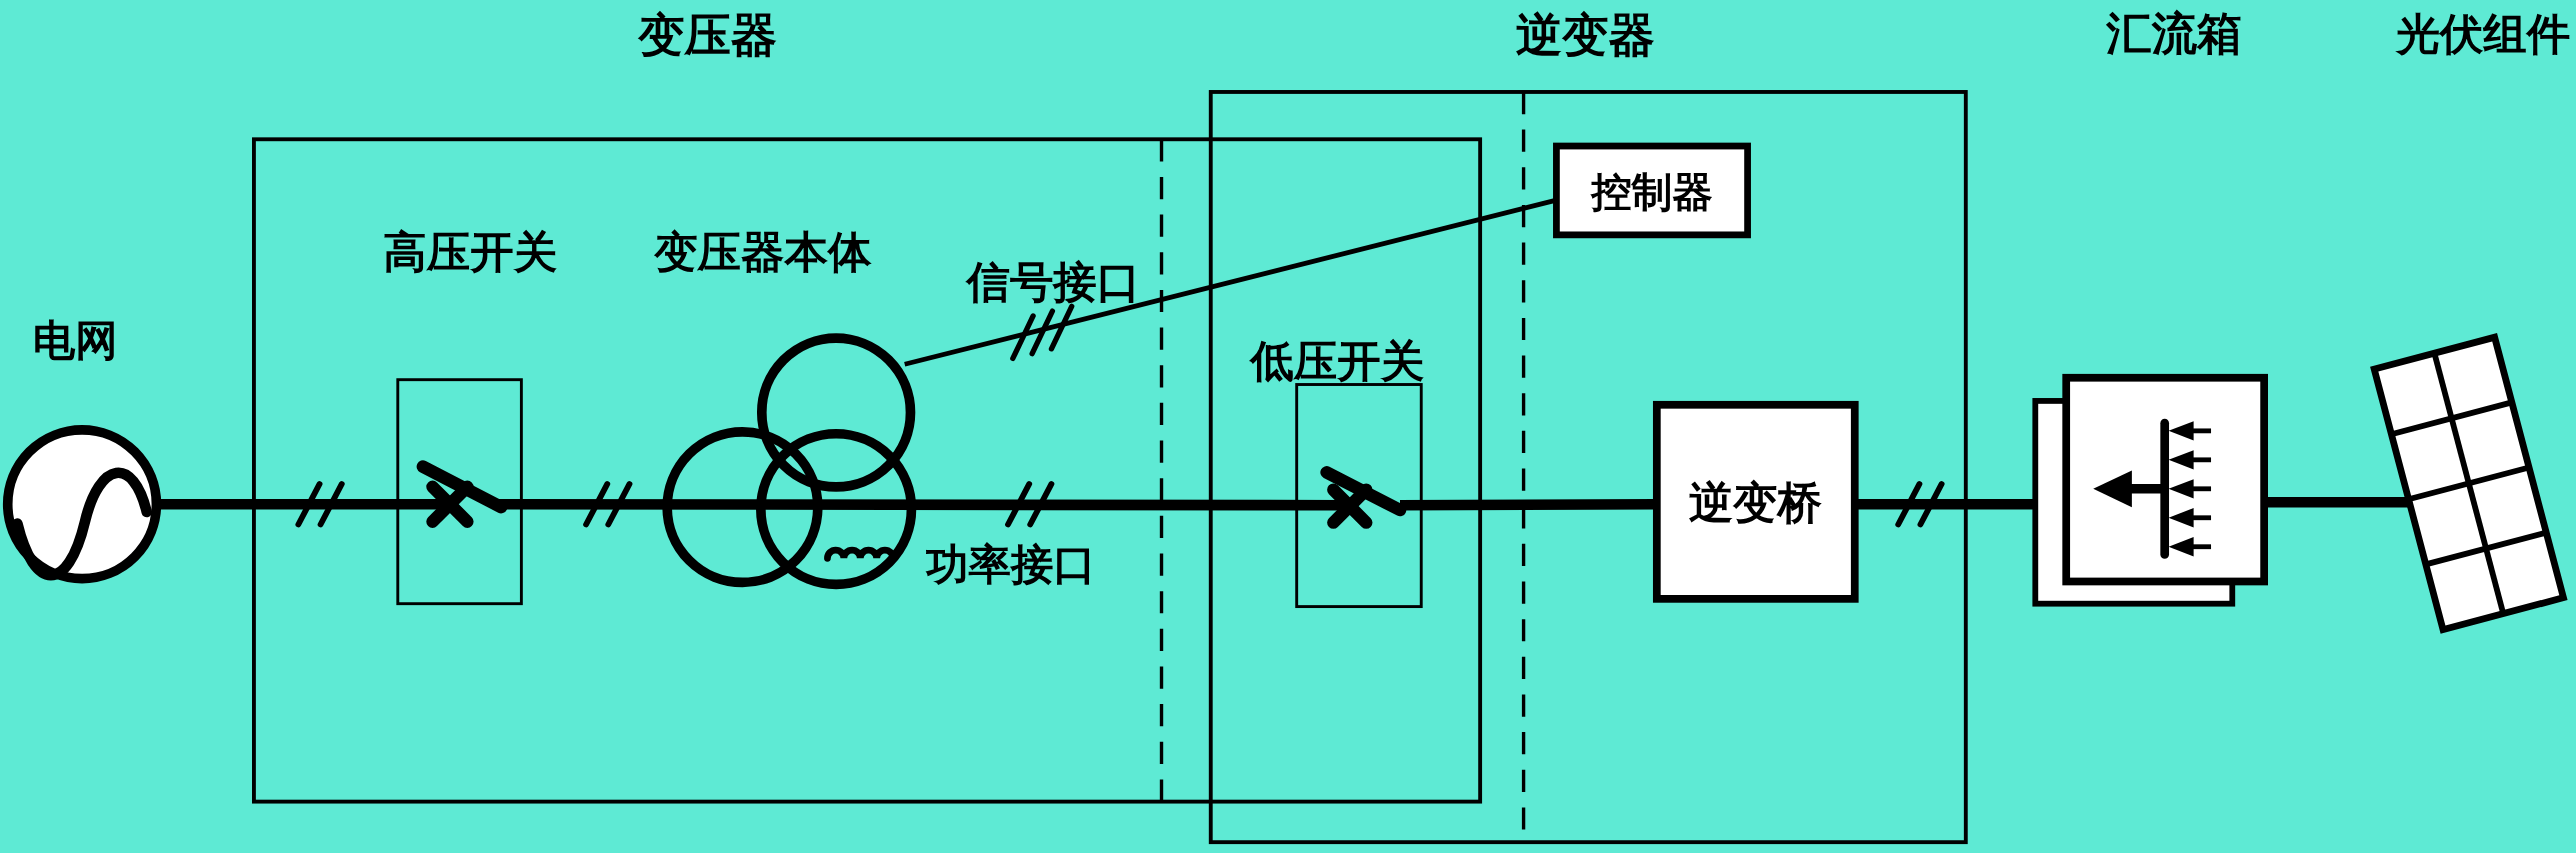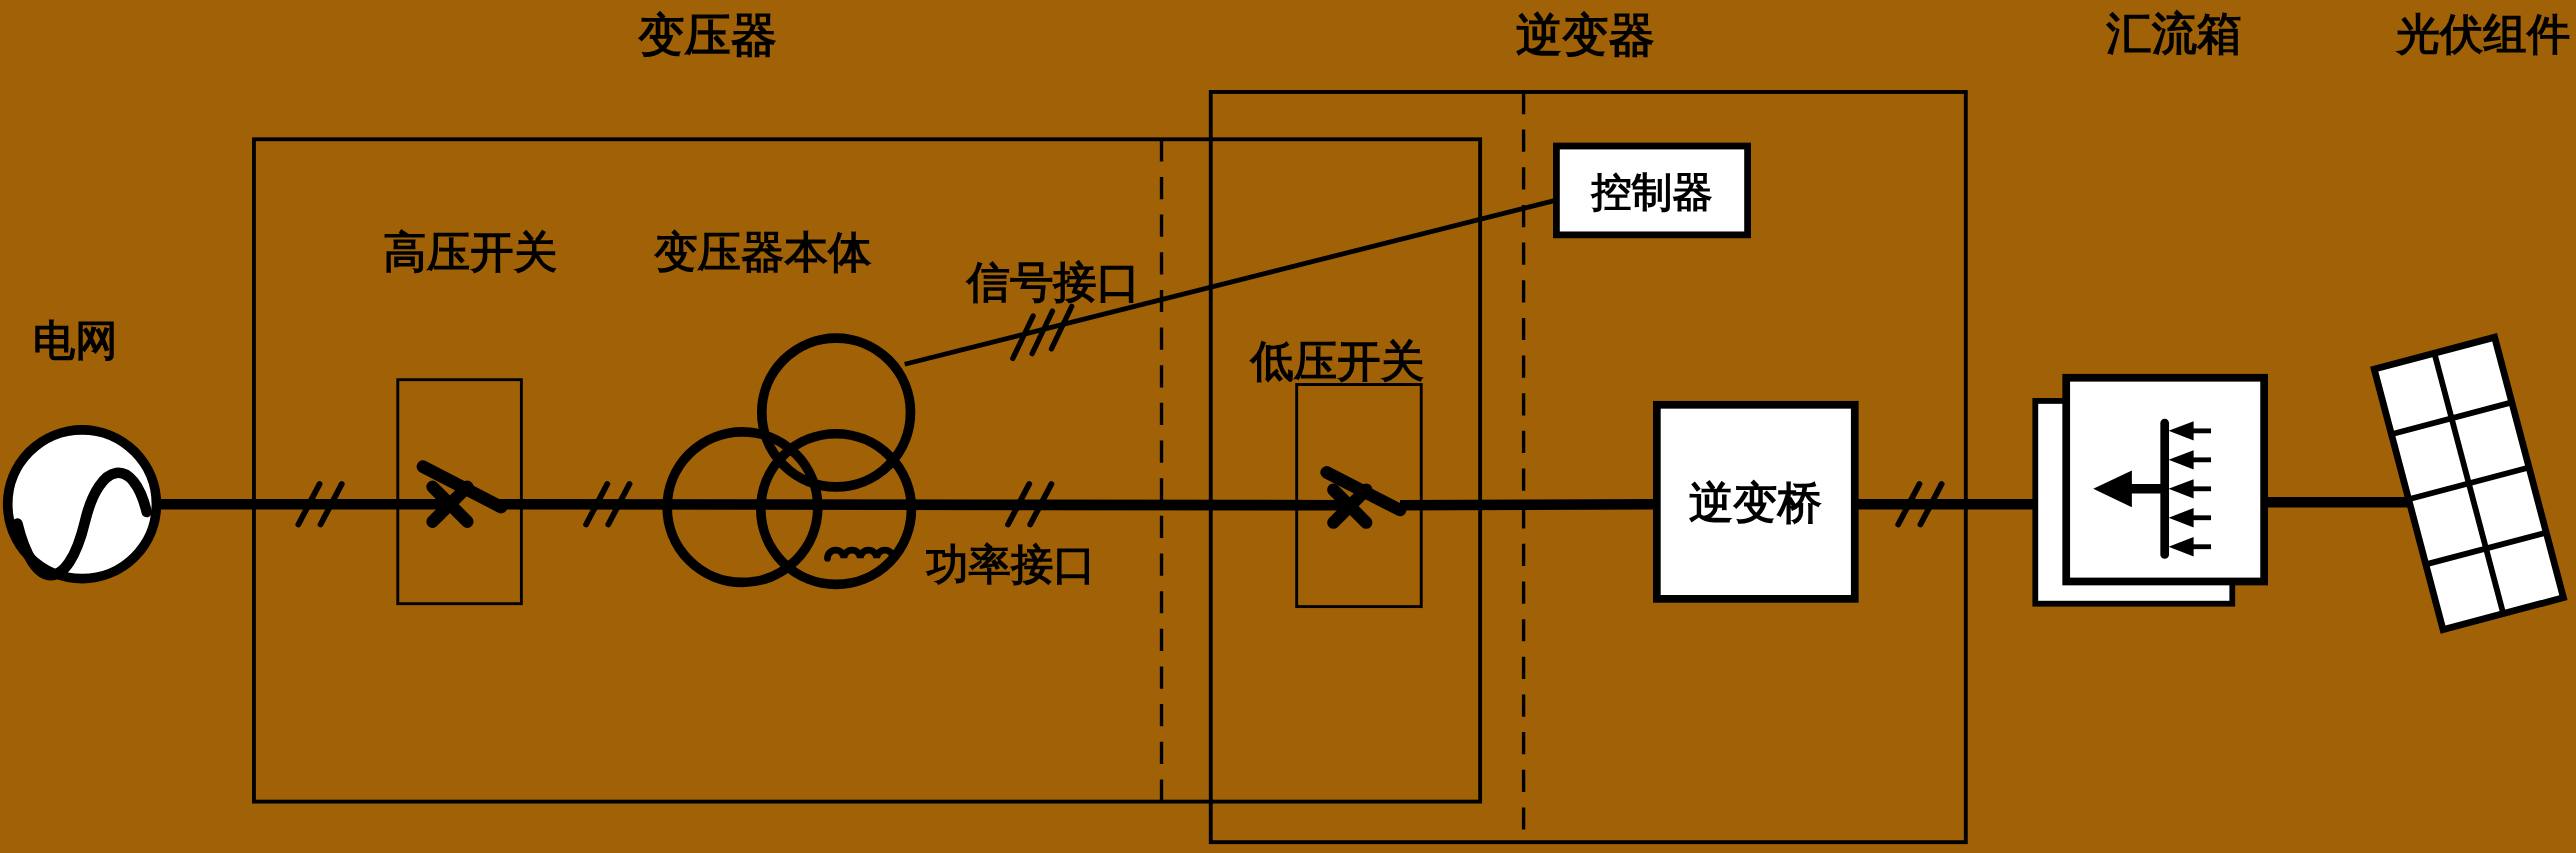--- a/index.html
+++ b/index.html
@@ -1,16 +1,16 @@
 <!DOCTYPE html>
 <html><head>
 <meta charset="utf-8">
 <style>
   html,body{margin:0;padding:0;background:#ffffff;}
-  .stage{position:relative;width:2576px;height:854px;background:#a16207;overflow:hidden;}
+  .stage{position:relative;width:2576px;height:854px;background:#5eead4;overflow:hidden;}
   svg{display:block;}
   .lbl{font-family:"DejaVu Serif","Liberation Serif",serif;font-weight:600;fill:#000;}
 </style>
 </head>
 <body>
 
 <div class="stage">
 <svg width="2576" height="854" viewBox="0 0 2668 884" xmlns="http://www.w3.org/2000/svg">
 
   <rect x="263" y="144" width="1270" height="686" fill="none" stroke="#000" stroke-width="4"></rect>

